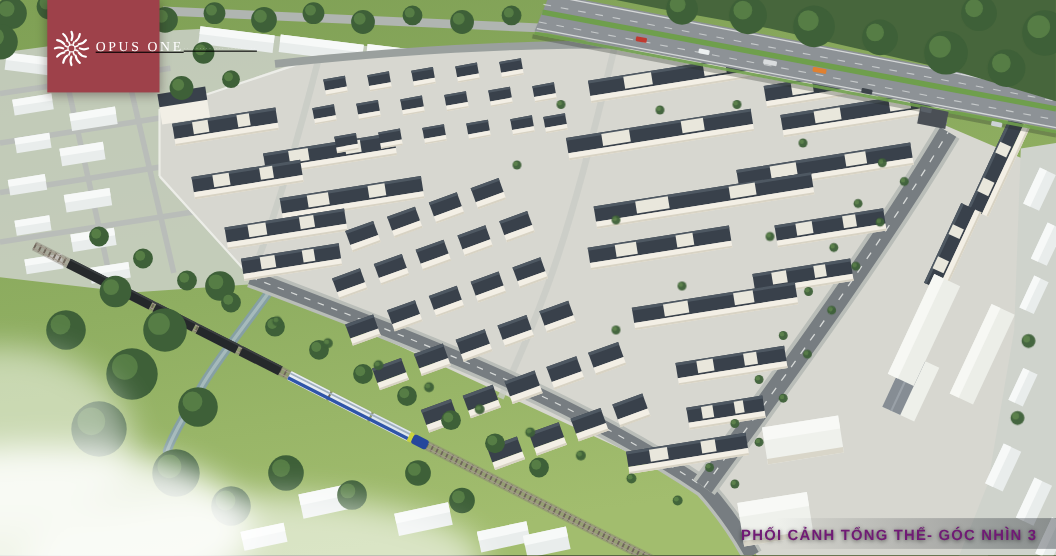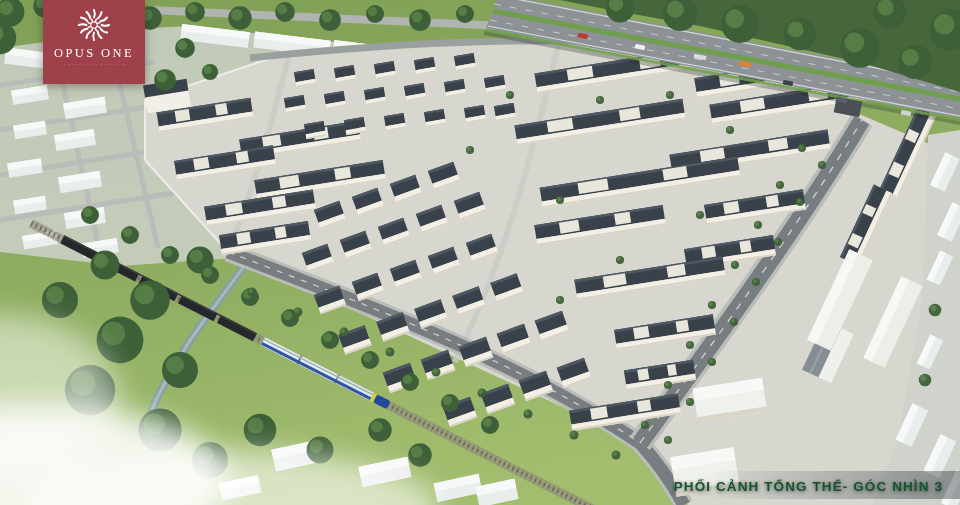--- a/index.html
+++ b/index.html
@@ -2,32 +2,32 @@
 <html><head>
 <meta charset="utf-8">
 <style>
   html,body{margin:0;padding:0;background:#1b1d1f;}
   .stage{position:relative;width:960px;height:505px;overflow:hidden;
          font-family:"Liberation Sans",sans-serif;background:#8fae61;}
   .stage svg.scene{position:absolute;left:0;top:0;width:960px;height:505px;display:block;}
 
   
   .logo{position:absolute;left:43px;top:0;width:102px;height:84px;background:#9e414a;
-        display:flex;flex-direction:column;align-items:center;
-        box-shadow:0 2px 9px rgba(30,10,12,.38);}
+        display:flex;flex-direction:row;align-items:center;
+        box-shadow:0 2px 9px rgba(30,10,12,.38);text-decoration:underline;}
   .logo-mark{margin-top:4px;flex:0 0 auto;}
   .logo-title{font-family:"Liberation Serif",serif;color:#ffffff;font-size:12.5px;
               letter-spacing:2.4px;line-height:1;margin-top:1px;white-space:nowrap;}
   .logo-tagline{color:rgba(255,255,255,.78);font-size:4px;letter-spacing:1.6px;
                 line-height:1;margin-top:3px;white-space:nowrap;}
 
   
   .caption-band{position:absolute;right:0;bottom:6px;width:255px;height:28px;
         background:linear-gradient(to left,rgba(22,28,38,.38),rgba(22,28,38,0));}
-  .caption{position:absolute;right:17px;bottom:11px;color:#14532d;font-size:13.5px;
+  .caption{position:absolute;right:17px;bottom:11px;color:#701a75;font-size:13.5px;
         font-weight:bold;letter-spacing:1.1px;white-space:nowrap;
         text-shadow:0 1px 4px rgba(0,0,0,.6);}
 </style>
 </head>
 <body>
 
 <div class="stage">
 
 <svg class="scene" viewBox="0 0 960 505" xmlns="http://www.w3.org/2000/svg">
   <defs>

